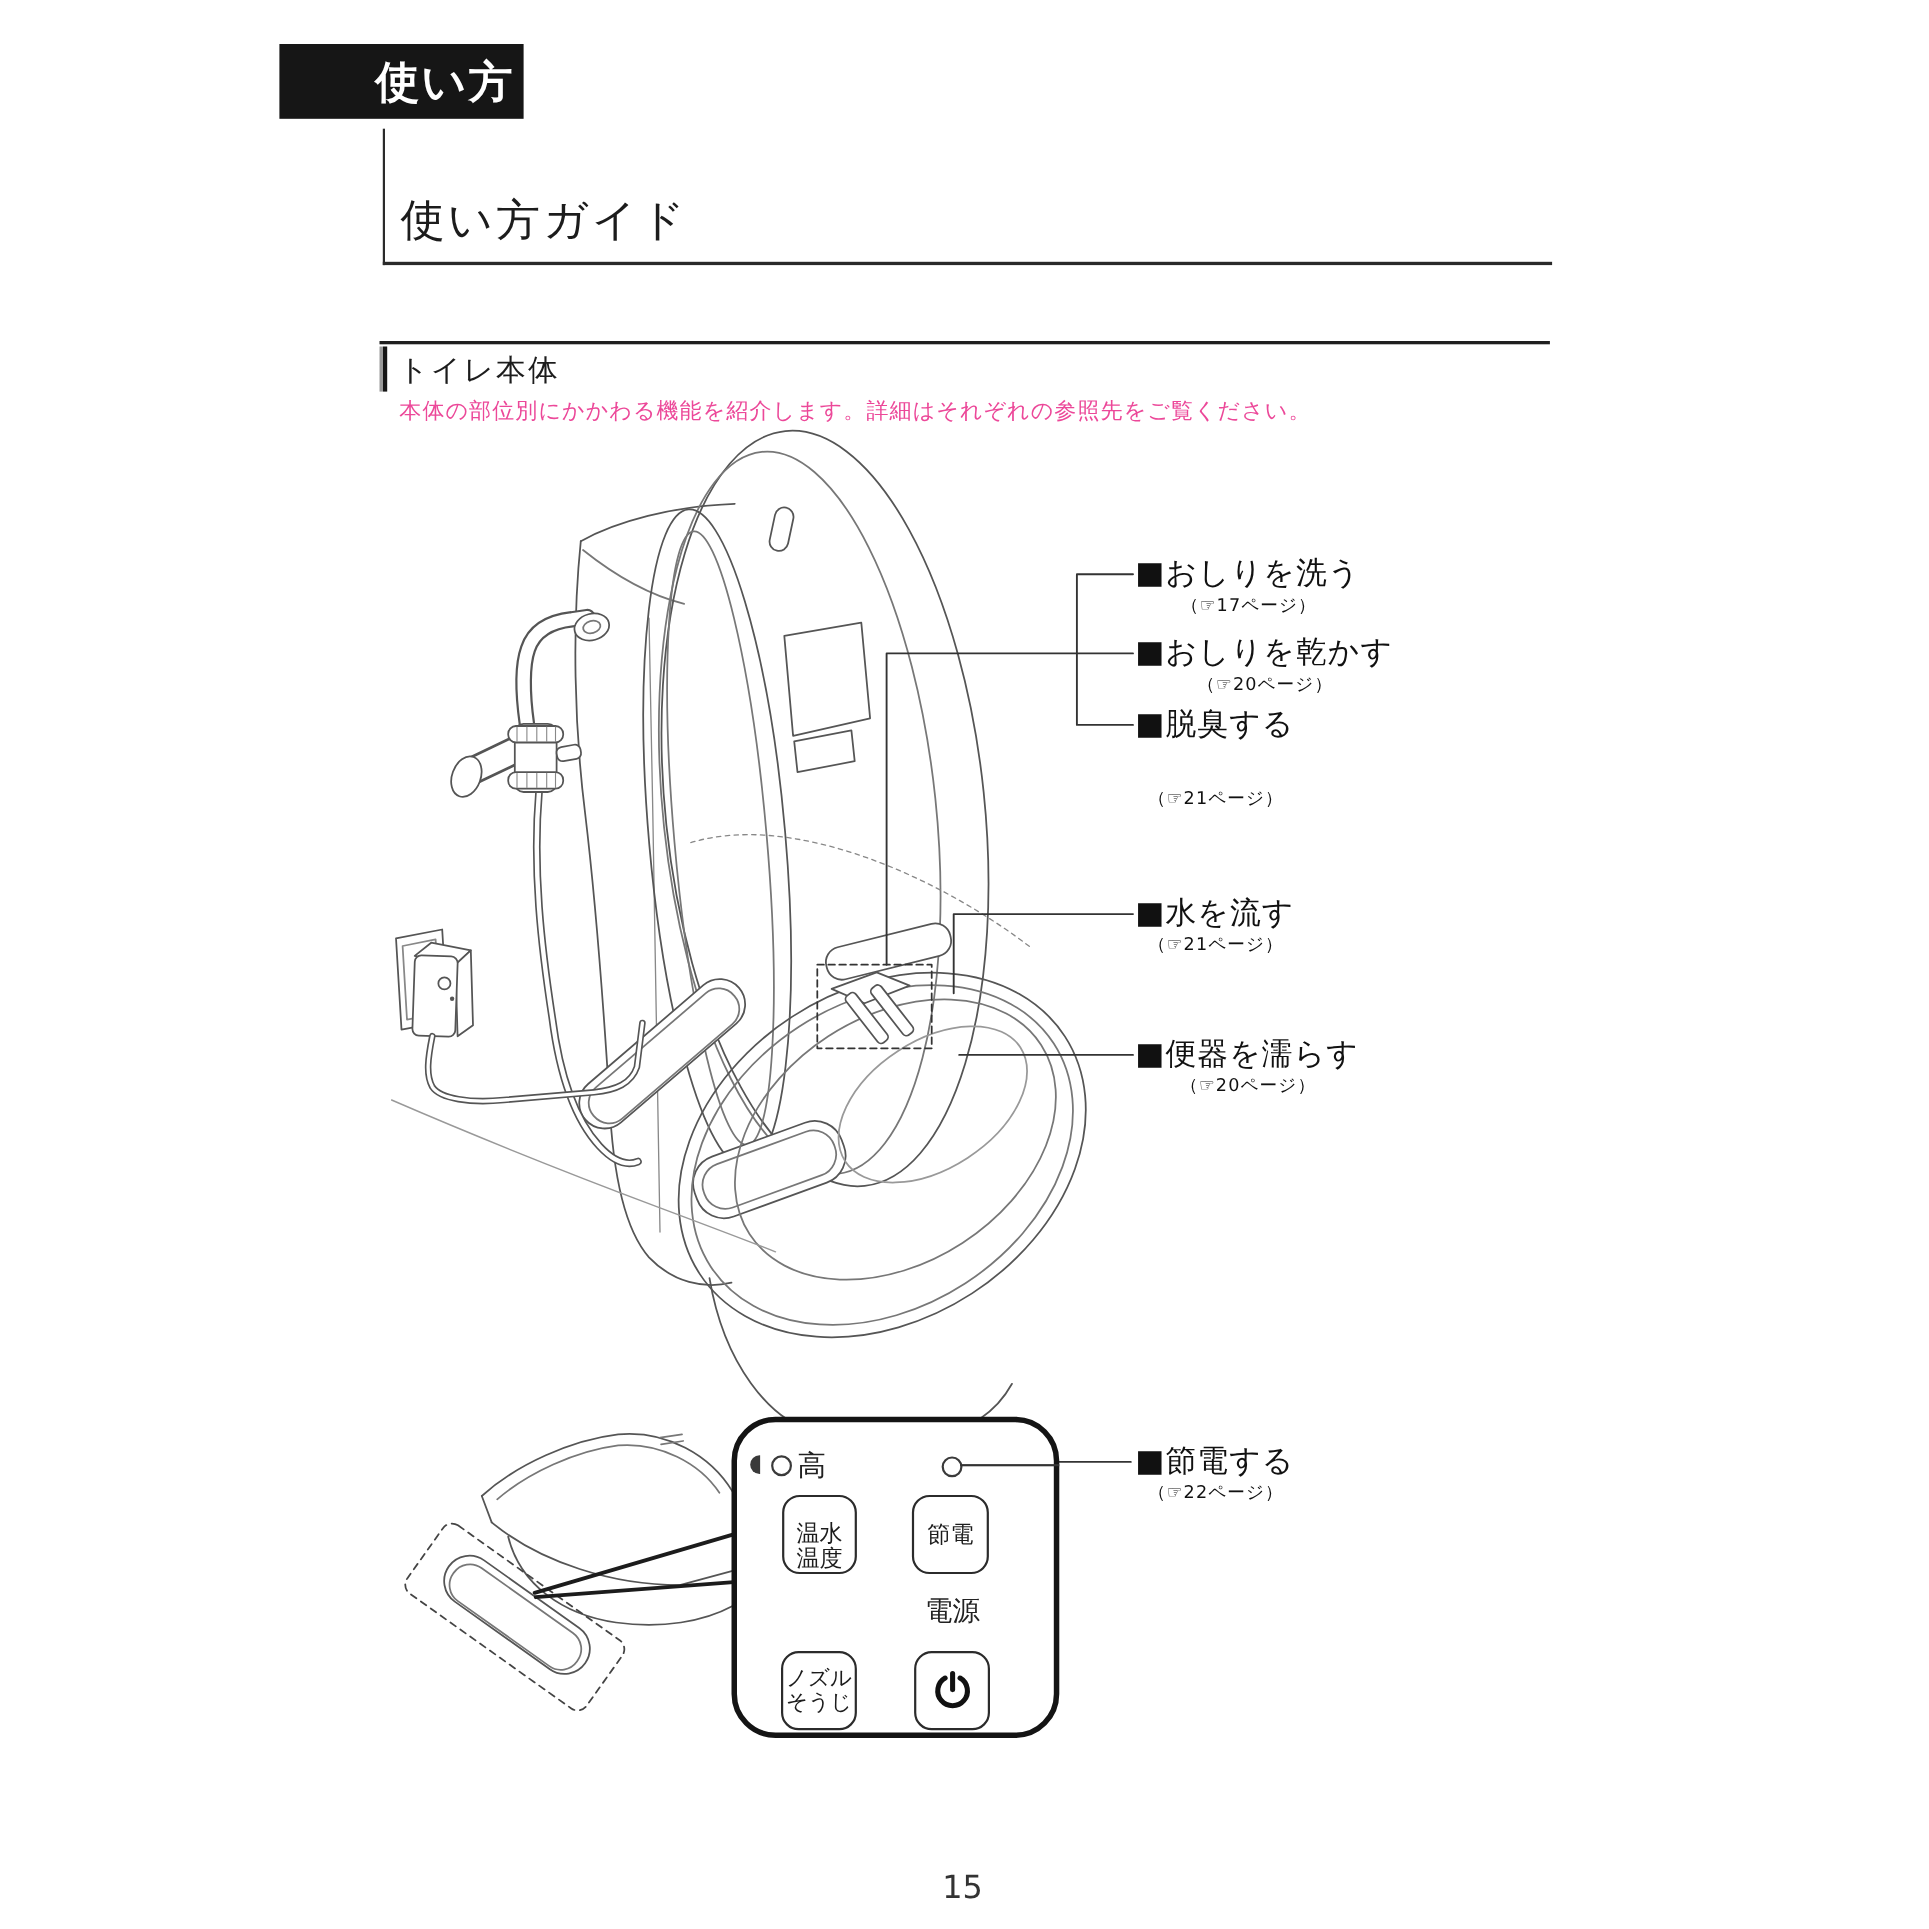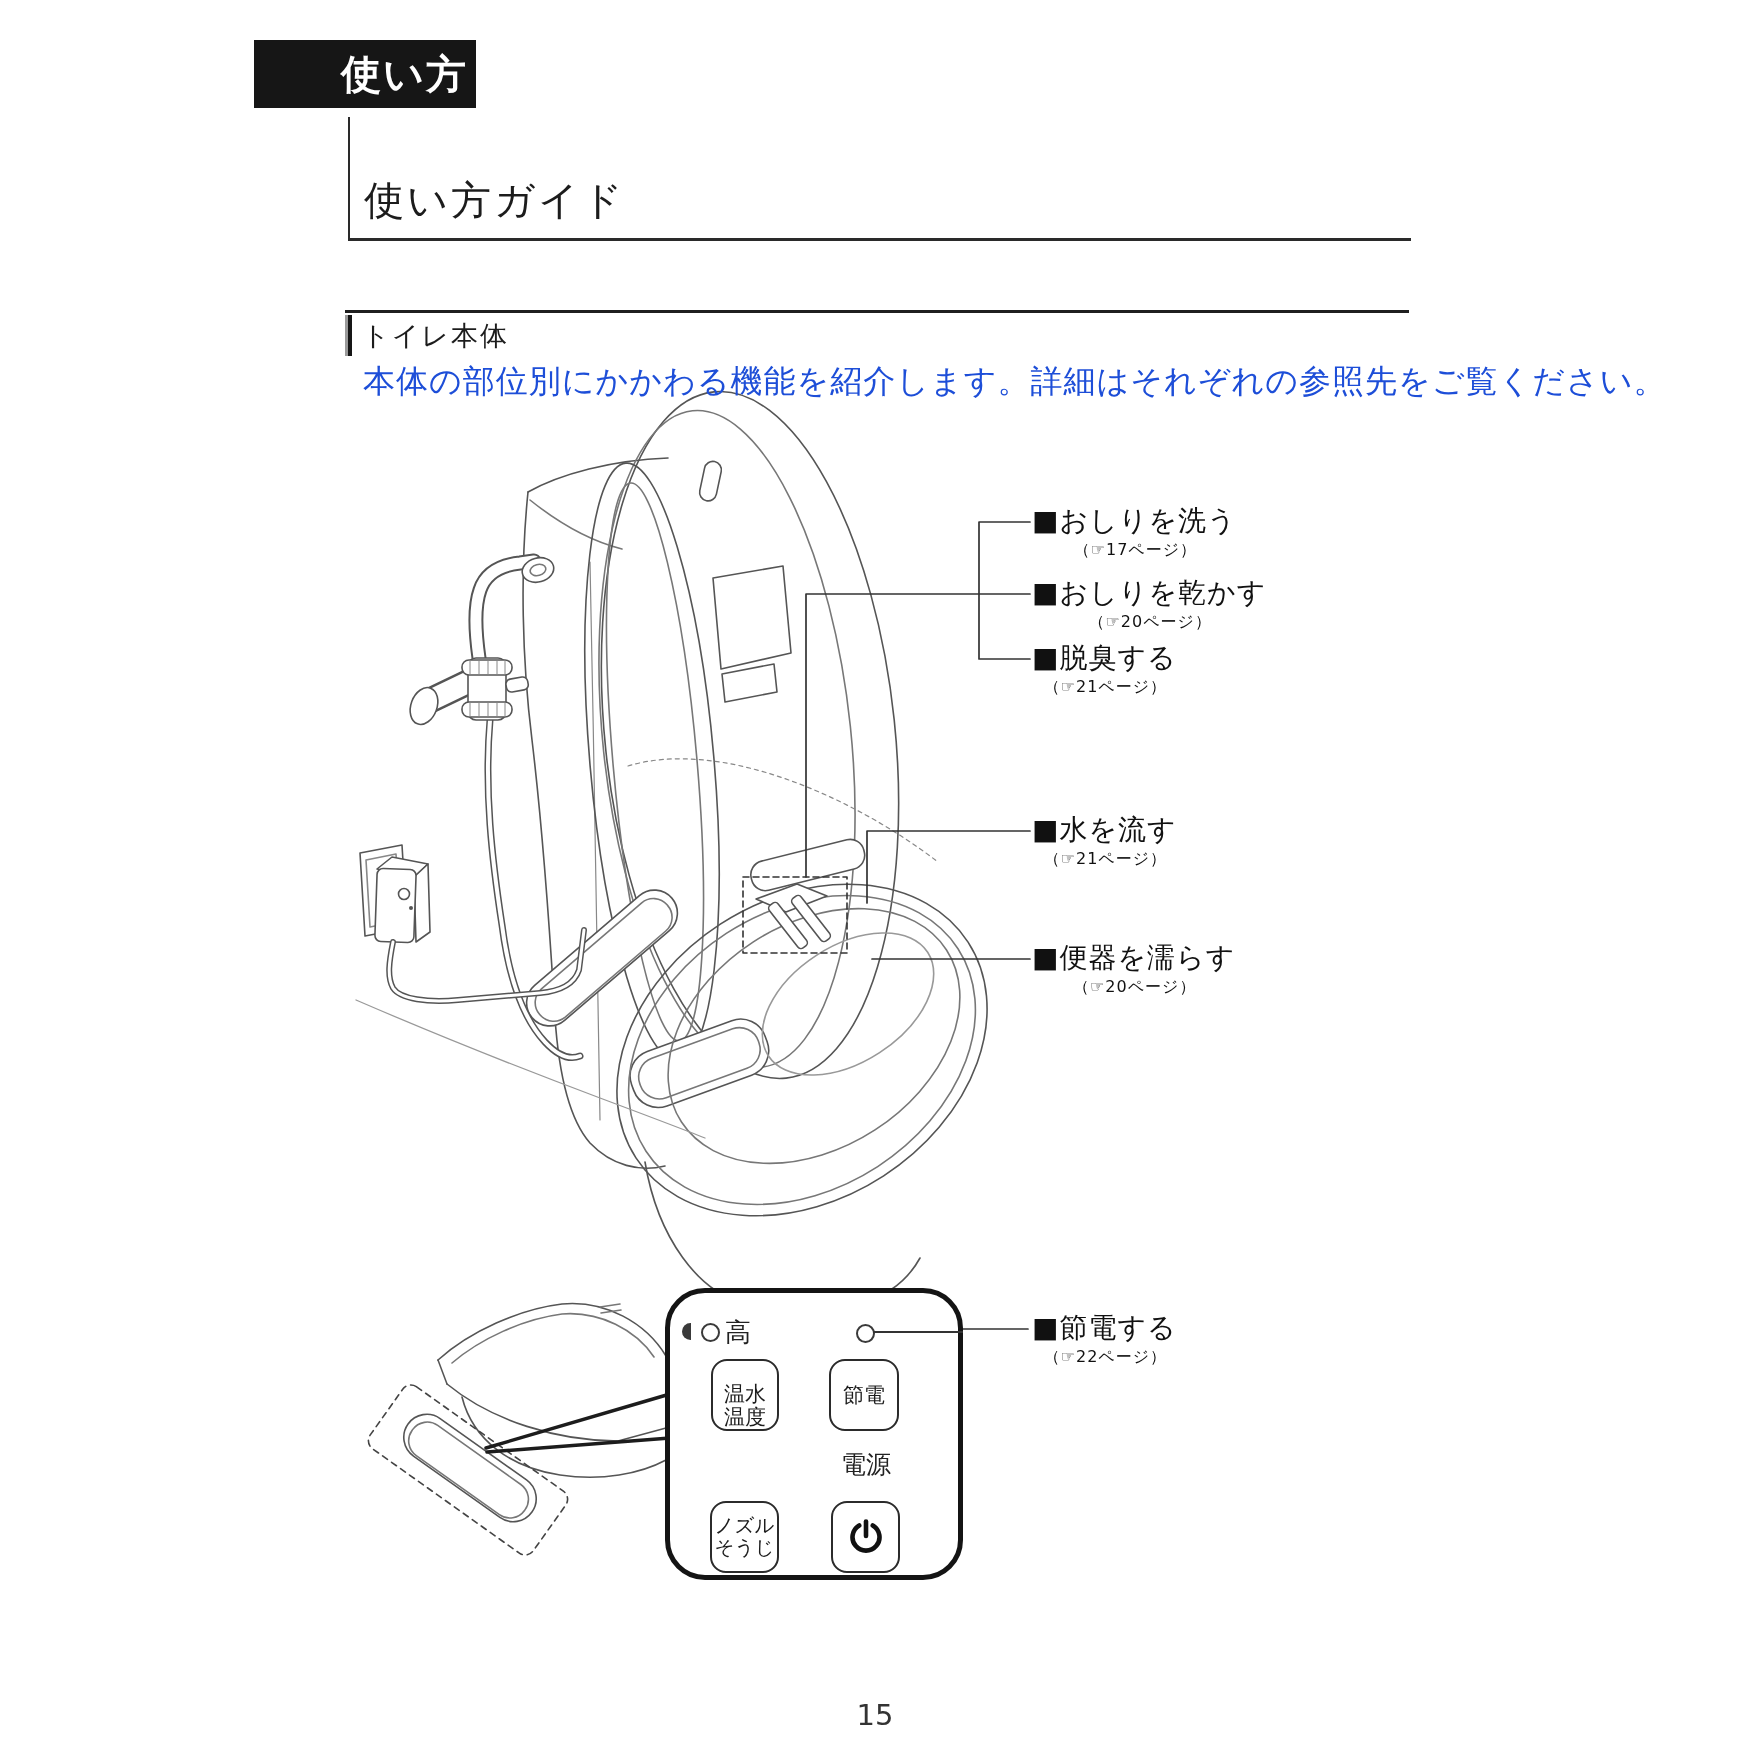--- a/index.html
+++ b/index.html
@@ -19,21 +19,21 @@
   .title-block h1{position:absolute;left:14px;bottom:10px;margin:0;font-size:40px;
                   font-weight:normal;letter-spacing:3px;color:#1c1c1c;}
 
   
   .section-head{left:345px;top:310px;width:1064px;height:46px;border-top:3px solid #1f1f1f;}
   .section-head .bar{position:absolute;left:0;top:2px;width:7px;height:41px;
         background:linear-gradient(90deg,#9a9a9a 0,#9a9a9a 3px,#161616 3px);}
   .section-head h2{position:absolute;left:17px;top:5px;margin:0;font-size:27px;
                    font-weight:normal;letter-spacing:2px;}
 
-  .desc{left:363px;top:360px;font-size:32px;letter-spacing:1px;color:#1d4ed8;}
+  .desc{left:363px;top:360px;font-size:20px;letter-spacing:1px;color:#ec4899;}
 
   
   .callout{position:absolute;left:1032px;height:40px;display:flex;align-items:center;
            white-space:nowrap;font-size:28px;letter-spacing:1px;color:#111;z-index:2;flex-direction:column;}
   .callout .ref{font-size:16px;margin-left:2px;}
 
   
   .panel{position:absolute;left:665px;top:1288px;width:298px;height:292px;z-index:2;
          background:#fff;border:5px solid #141414;border-radius:40px;box-sizing:border-box;}
   .half-disc{position:absolute;left:12px;top:30px;width:9px;height:17px;background:#3a3a3a;
@@ -199,21 +199,21 @@
   <div class="txt desc">本体の部位別にかかわる機能を紹介します。詳細はそれぞれの参照先をご覧ください。</div>
 
   <div class="callout" style="top:502px;">
     <span>■おしりを洗う</span>
     <span class="ref">（☞17ページ）</span>
   </div>
   <div class="callout" style="top:574px;">
     <span>■おしりを乾かす</span>
     <span class="ref">（☞20ページ）</span>
   </div>
-  <div class="callout" style="top:639px;">
+  <div class="callout" style="top:639px;gap:39px;">
     <span>■脱臭する</span>
     <span class="ref">（☞21ページ）</span>
   </div>
   <div class="callout" style="top:811px;">
     <span>■水を流す</span>
     <span class="ref">（☞21ページ）</span>
   </div>
   <div class="callout" style="top:939px;">
     <span>■便器を濡らす</span>
     <span class="ref">（☞20ページ）</span>

